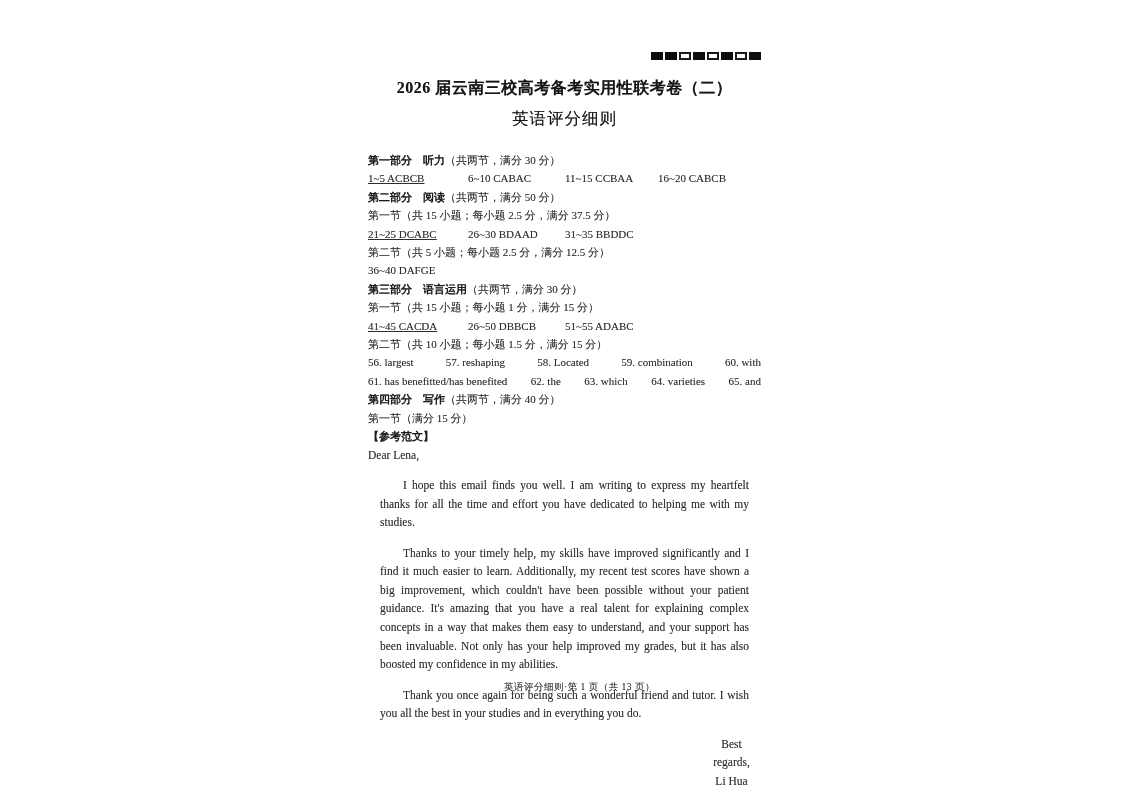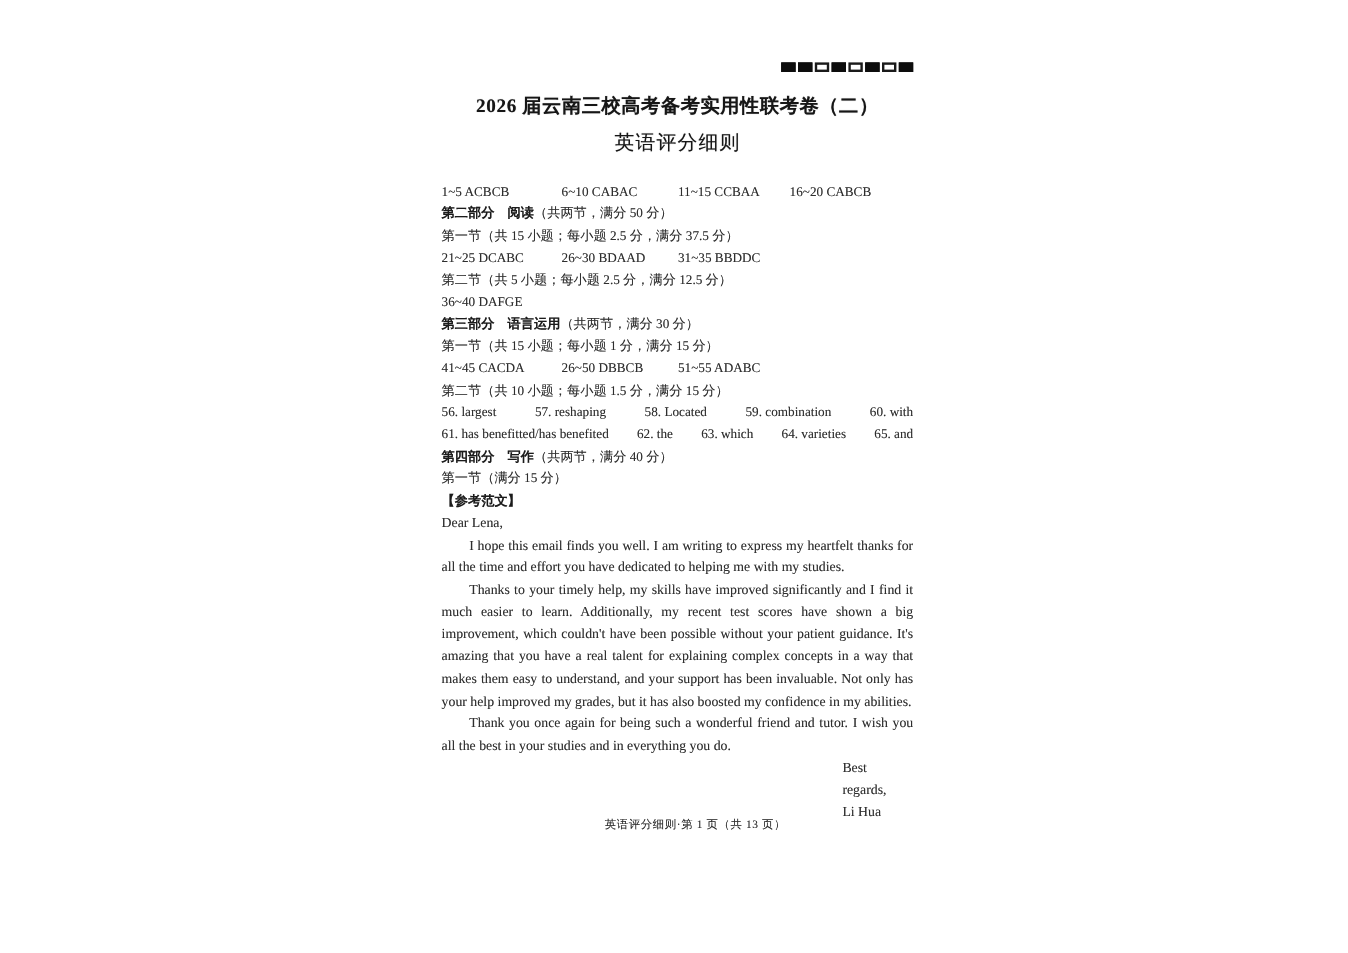--- a/index.html
+++ b/index.html
@@ -23,34 +23,34 @@
   }
   h2.subtitle {
     margin:9px 0 21px; font-size:16.5px; font-weight:normal; text-align:center;
     color:#161616; letter-spacing:1px; text-shadow:0 0 0.6px rgba(40,40,40,.55);
   }
 
   .line { font-size:11px; line-height:18.4px; min-height:18.4px; white-space:nowrap;
           text-shadow:0 0 0.5px rgba(70,70,70,.45); }
   .bold { font-weight:bold; color:#1b1b1b; }
   .ans-row { display:flex; }
-  .ans-row .w1 { display:inline-block; width:100px; }
+  .ans-row .w1 { display:inline-block; width:100px;text-decoration:underline; }
   .ans-row .w2 { display:inline-block; width:97px; }
   .ans-row .w3 { display:inline-block; width:93px; }
   .spread { display:flex; justify-content:space-between;gap:14px; }
   .spread span { white-space:nowrap; }
 
   .letter { margin-top:0; }
   .letter .sal { font-size:11.5px; line-height:18.4px; text-shadow:0 0 0.5px rgba(70,70,70,.45); }
   .letter p {
-    margin:0; font-size:11.5px; line-height:18.6px; text-indent:2em;
+    margin:12px; font-size:11.5px; line-height:18.6px; text-indent:2em;
     text-align:justify; white-space:normal; text-shadow:0 0 0.5px rgba(70,70,70,.45);
   }
   .closing { margin-left:334px; font-size:11.5px; line-height:18.4px;
-             text-shadow:0 0 0.5px rgba(70,70,70,.45); }
+             text-shadow:0 0 0.5px rgba(70,70,70,.45);text-align:center; }
 
   .footer {
     position:absolute; left:383px; top:681px; width:393px; text-align:center;
     font-size:9.5px; color:#2b2b2b; letter-spacing:0.5px;
     text-shadow:0 0 0.5px rgba(80,80,80,.4);
   }
 </style>
 </head>
 <body>
 
@@ -64,20 +64,21 @@
         <span class="mark filled"></span>
         <span class="mark outline"></span>
         <span class="mark filled"></span>
         <span class="mark outline"></span>
         <span class="mark filled"></span>
       </div>
 
     <h1 class="title">2026 届云南三校高考备考实用性联考卷（二）</h1>
     <h2 class="subtitle">英语评分细则</h2>
 
+    <div class="line"><span class="bold">第一部分　听力</span><span>（共两节，满分 30 分）</span></div>
 
     <div class="line ans-row">
       <span class="w1">1~5 ACBCB</span>
       <span class="w2">6~10 CABAC</span>
       <span class="w3">11~15 CCBAA</span>
       <span>16~20 CABCB</span>
     </div>
 
     <div class="line"><span class="bold">第二部分　阅读</span><span>（共两节，满分 50 分）</span></div>
 

